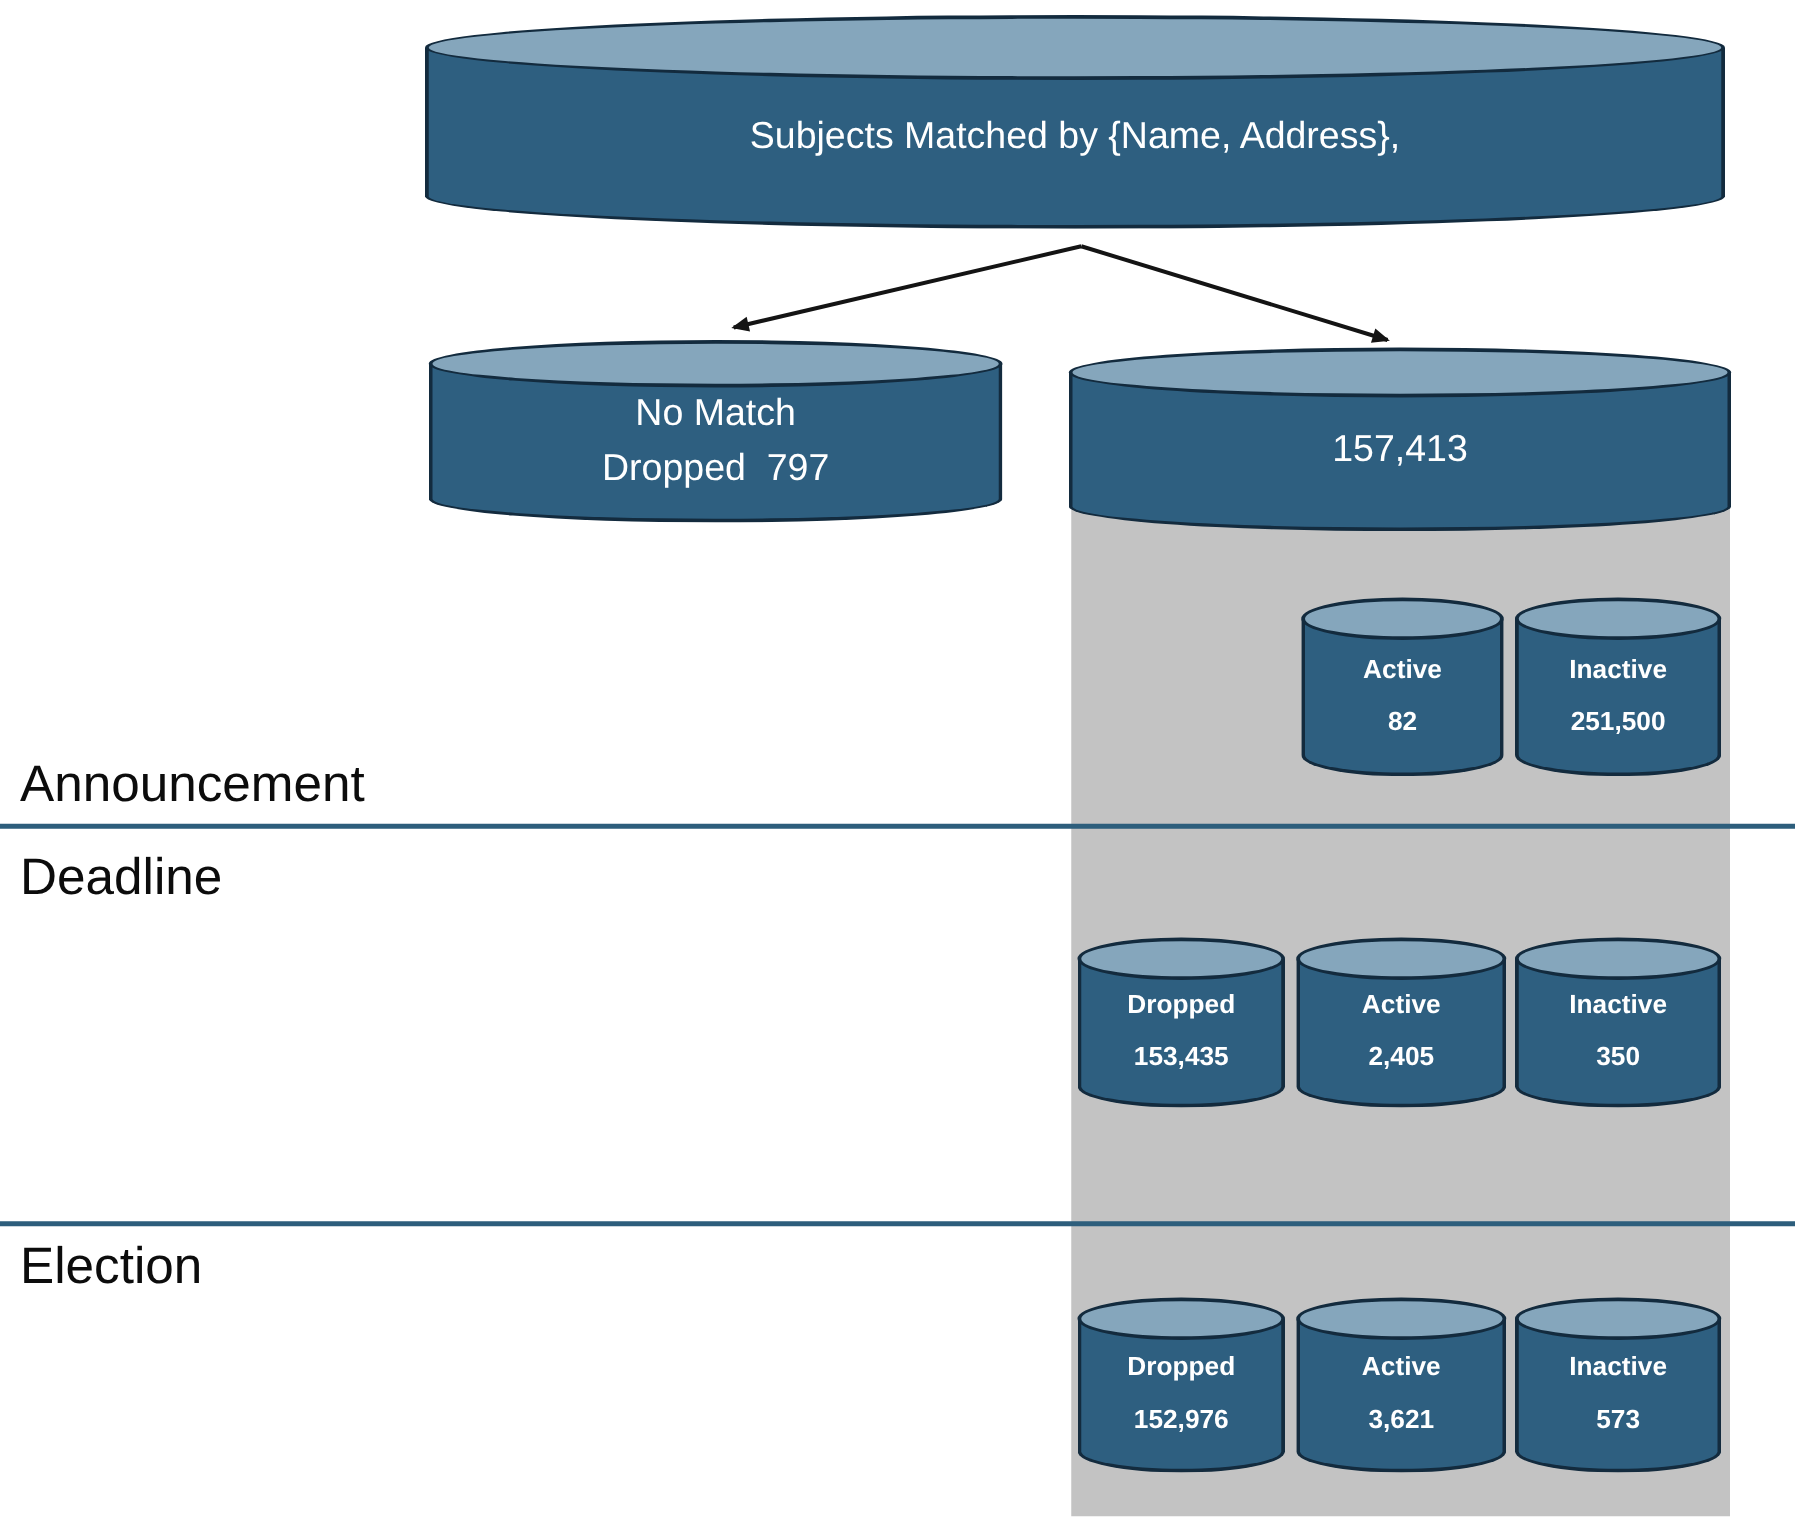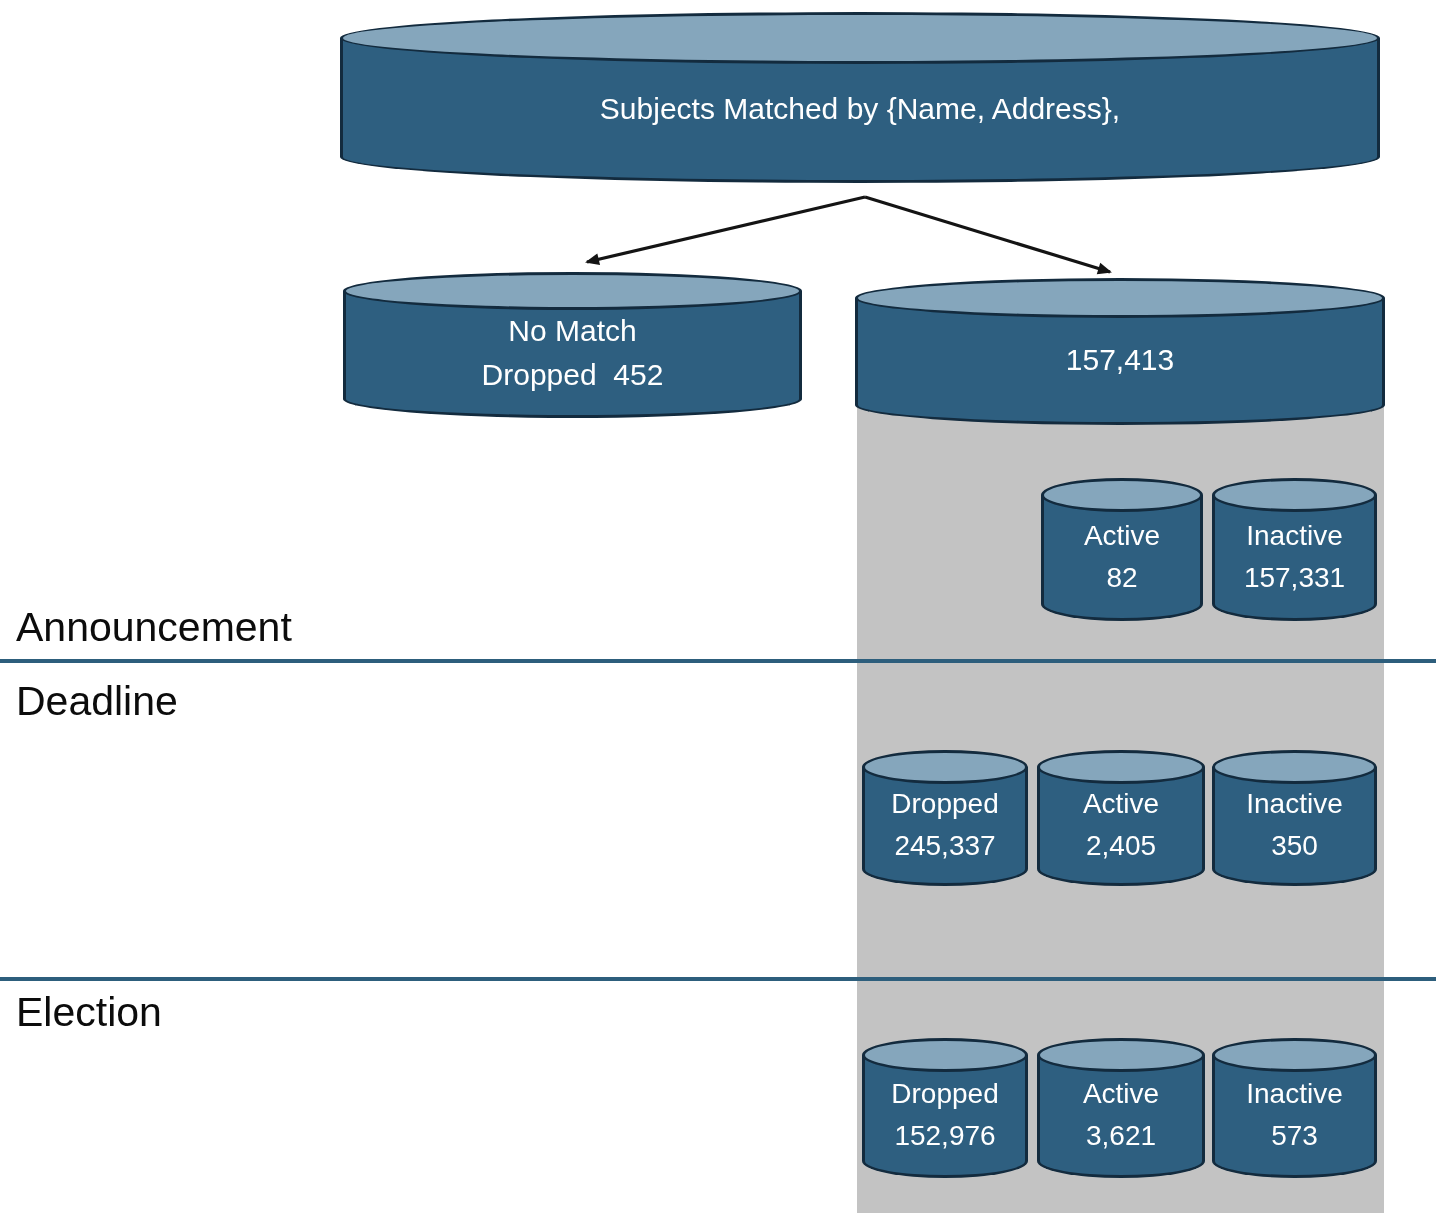--- a/index.html
+++ b/index.html
@@ -63,21 +63,21 @@
     border-radius: 0 0 50% 50% / 0 0 var(--ry) var(--ry);
     display: flex; flex-direction: column;
     align-items: center; justify-content: center;
     color: var(--textc, #FFFFFF);
     text-align: center;
     z-index: 1;
   }
   .cl { white-space: pre; }
   .big  .cl { font-size: 30px; line-height: 48px; }
   .mid  .cl { font-size: 30px; line-height: 44px; }
-  .small .cl { font-size: 28px; line-height: 42px; }
+  .small .cl { font-size: 21px; line-height: 42px; font-weight: bold; }
 </style>
 </head>
 <body>
 
 <div id="canvas">
 
   <div id="track"></div>
 
   <svg id="arrows" viewBox="0 0 1436 1228">
     <defs>
@@ -100,21 +100,21 @@
     <div class="cyl-top"></div>
     <div class="cyl-body">
       <div class="cl">Subjects Matched by {Name, Address},</div>
     </div>
   </div>
 
   <div class="cyl mid" style="left:343px;top:272px;width:459px;height:161px;--ry:19px">
     <div class="cyl-top"></div>
     <div class="cyl-body">
       <div class="cl">No Match</div>
-      <div class="cl">Dropped  452</div>
+      <div class="cl">Dropped  797</div>
     </div>
   </div>
 
   <div class="cyl mid" style="left:855px;top:278px;width:530px;height:162px;--ry:20px">
     <div class="cyl-top"></div>
     <div class="cyl-body">
       <div class="cl">157,413</div>
     </div>
   </div>
 
@@ -122,29 +122,29 @@
     <div class="cyl-top"></div>
     <div class="cyl-body">
       <div class="cl">Active</div>
       <div class="cl">82</div>
     </div>
   </div>
   <div class="cyl small" style="left:1212px;top:478px;width:165px;height:158px;--ry:17px">
     <div class="cyl-top"></div>
     <div class="cyl-body">
       <div class="cl">Inactive</div>
-      <div class="cl">157,331</div>
+      <div class="cl">251,500</div>
     </div>
   </div>
 
   <div class="cyl small" style="left:862px;top:750px;width:166px;height:151px;--ry:17px">
     <div class="cyl-top"></div>
     <div class="cyl-body">
       <div class="cl">Dropped</div>
-      <div class="cl">245,337</div>
+      <div class="cl">153,435</div>
     </div>
   </div>
   <div class="cyl small" style="left:1037px;top:750px;width:168px;height:151px;--ry:17px">
     <div class="cyl-top"></div>
     <div class="cyl-body">
       <div class="cl">Active</div>
       <div class="cl">2,405</div>
     </div>
   </div>
   <div class="cyl small" style="left:1212px;top:750px;width:165px;height:151px;--ry:17px">

